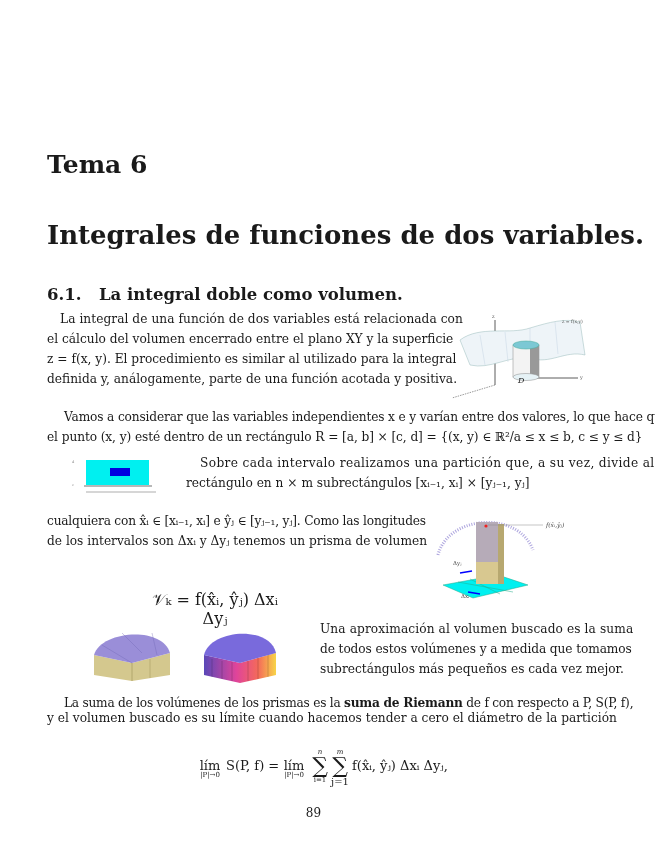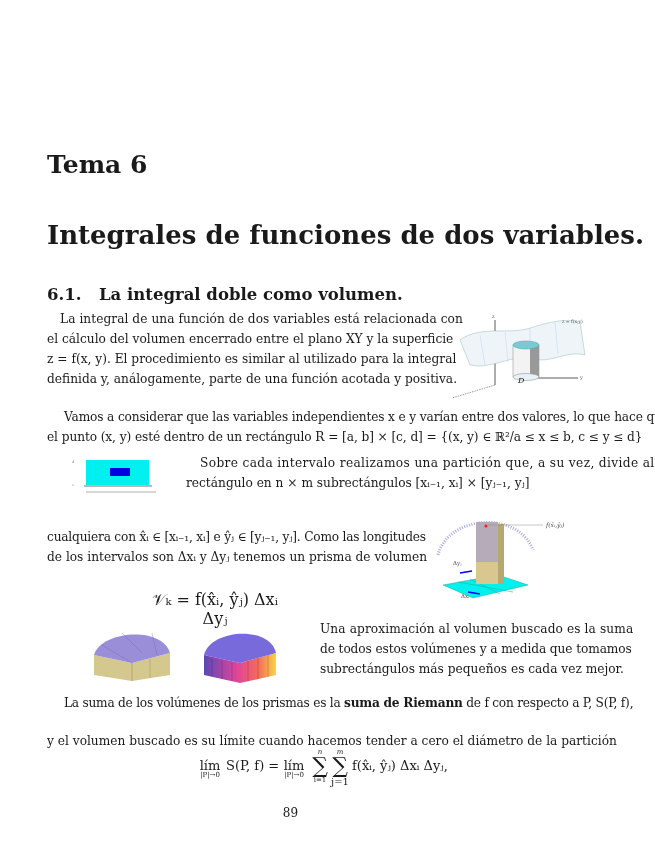--- a/index.html
+++ b/index.html
@@ -5,21 +5,21 @@
   html, body { margin:0; padding:0; background:#ffffff; }
   body { width:655px; height:848px; position:relative; overflow:hidden;
          font-family:"DejaVu Serif","Liberation Serif",serif; color:#1a1a1a; }
   .abs { position:absolute; }
   .chapter { left:47px; top:150px; font-size:25px; font-weight:bold; }
   .title { left:47px; top:220px; font-size:26px; font-weight:bold; white-space:nowrap; }
   .section { left:47px; top:285px; font-size:16.5px; font-weight:bold; white-space:nowrap; }
   .section .num { display:inline-block; width:52px; }
   .line { white-space:nowrap; font-size:12.2px; }
   .center { text-align:center; font-size:16px; }
-  .pagenum { left:0; width:581px; top:806px; text-align:center; font-size:12px; }
+  .pagenum { left:0; width:581px; top:806px; text-align:center; font-size:12px;padding-left:23px; }
   b { font-weight:bold; }
 </style>
 </head>
 <body>
 
 <div class="abs chapter">Tema 6</div>
 <div class="abs title">Integrales de funciones de dos variables.</div>
 <div class="abs section">
   <span class="num">6.1.</span><span>La integral doble como volumen.</span>
 </div>
@@ -64,21 +64,21 @@
     <text x="2" y="28" font-size="3.5" fill="#777">c</text>
   </svg>
 </div>
 
 <div class="abs" style="left:186px; top:456px; width:410px;">
   <div class="line" style="padding-left:14px; letter-spacing:0.35px;text-align:right;">Sobre cada intervalo realizamos una partición que, a su vez, divide al</div>
   <div class="line" style="margin-top:6px;">rectángulo en n × m subrectángulos [xᵢ₋₁, xᵢ] × [yⱼ₋₁, yⱼ]</div>
 </div>
 
 <div class="abs" style="left:47px; top:508px; width:380px;">
-  <div class="line" style="margin-top:22px; letter-spacing:-0.2px;">cualquiera con x̂ᵢ ∈ [xᵢ₋₁, xᵢ] e ŷⱼ ∈ [yⱼ₋₁, yⱼ]. Como las longitudes</div>
+  <div class="line" style="margin-top:6px; letter-spacing:-0.2px;">cualquiera con x̂ᵢ ∈ [xᵢ₋₁, xᵢ] e ŷⱼ ∈ [yⱼ₋₁, yⱼ]. Como las longitudes</div>
   <div class="line" style="margin-top:6px;">de los intervalos son Δxᵢ y Δyⱼ tenemos un prisma de volumen</div>
 </div>
 
 <div class="abs" style="left:428px; top:510px; width:150px; height:92px;">
   <svg width="150" height="92" viewBox="0 0 150 92">
     <path d="M10,45 C20,5 90,0 105,40" fill="none" stroke="#8a7fd0" stroke-width="3" stroke-dasharray="1,1.5" opacity="0.7"></path>
     <polygon points="15,75 70,65 100,75 45,88" fill="#00f0f0" stroke="#2a8" stroke-width="0.5"></polygon>
     <line x1="30" y1="72" x2="85" y2="82" stroke="#2a8" stroke-width="0.5"></line>
     <line x1="42" y1="69" x2="72" y2="84" stroke="#2a8" stroke-width="0.5"></line>
     <rect x="48" y="12" width="22" height="62" fill="#d8c890"></rect>
@@ -122,21 +122,21 @@
 </div>
 
 <div class="abs" style="left:320px; top:622px; width:280px;">
   <div class="line" style="letter-spacing:0.1px;">Una aproximación al volumen buscado es la suma</div>
   <div class="line" style="margin-top:6px; letter-spacing:-0.1px;">de todos estos volúmenes y a medida que tomamos</div>
   <div class="line" style="margin-top:6px;">subrectángulos más pequeños es cada vez mejor.</div>
 </div>
 
 <div class="abs" style="left:47px; top:696px; width:560px;">
   <div class="line" style="padding-left:17px; letter-spacing:-0.25px;"><span>La suma de los volúmenes de los prismas es la </span><b>suma de Riemann</b><span> de f con respecto a P, S(P, f),</span></div>
-  <div class="line" style="margin-top:24px;">y el volumen buscado es su límite cuando hacemos tender a cero el diámetro de la partición</div>
+  <div class="line" style="margin-top:1px;">y el volumen buscado es su límite cuando hacemos tender a cero el diámetro de la partición</div>
 </div>
 
 <div class="abs" style="left:196px; top:748px; width:270px; height:45px; font-size:13px;">
   <div class="abs" style="left:0; top:10px; text-align:center; width:28px;">
     <div>lím</div>
     <div style="font-size:7px; margin-top:-2px;">|P|→0</div>
   </div>
   <div class="abs" style="left:30px; top:10px;">S(P, f) =</div>
   <div class="abs" style="left:84px; top:10px; text-align:center; width:28px;">
     <div>lím</div>

